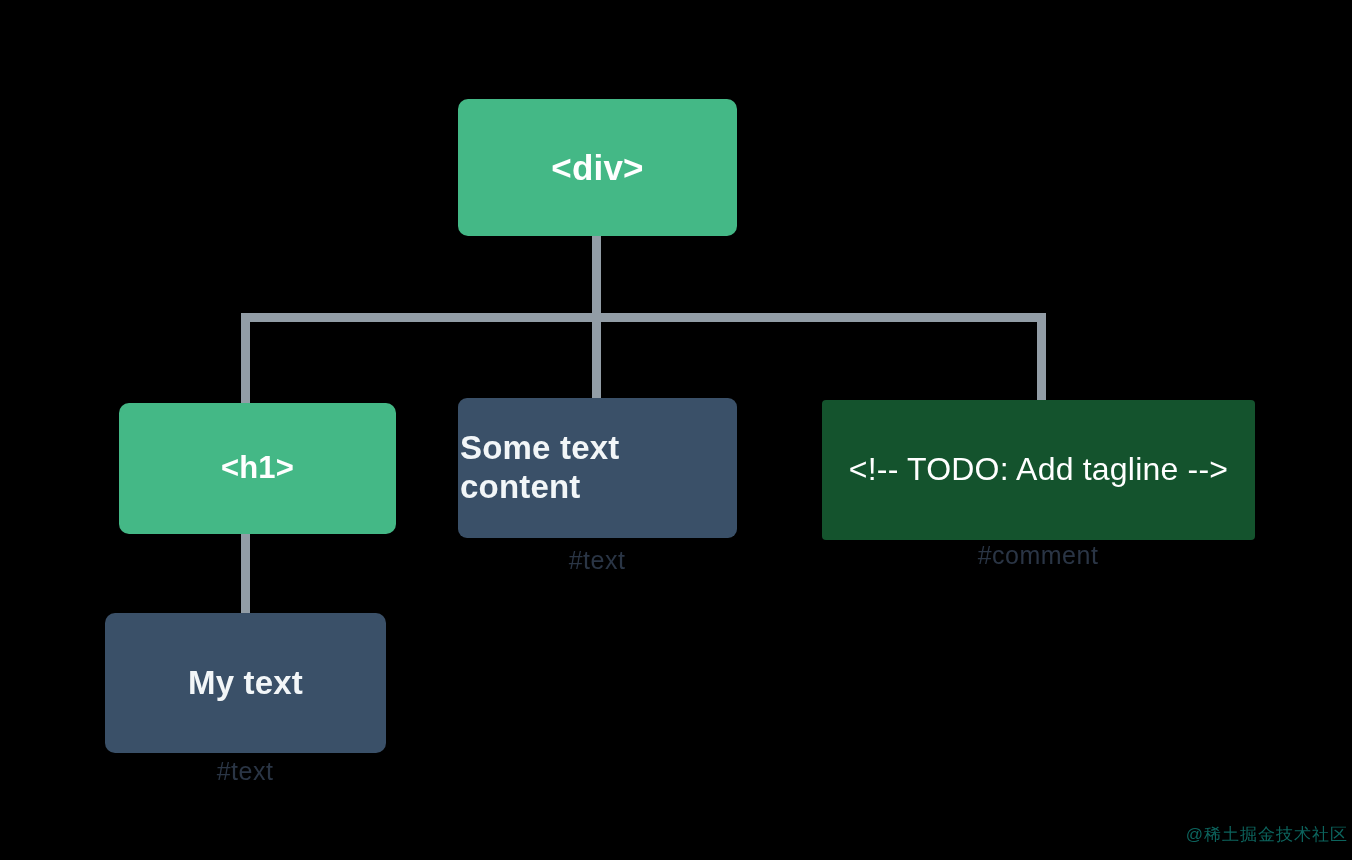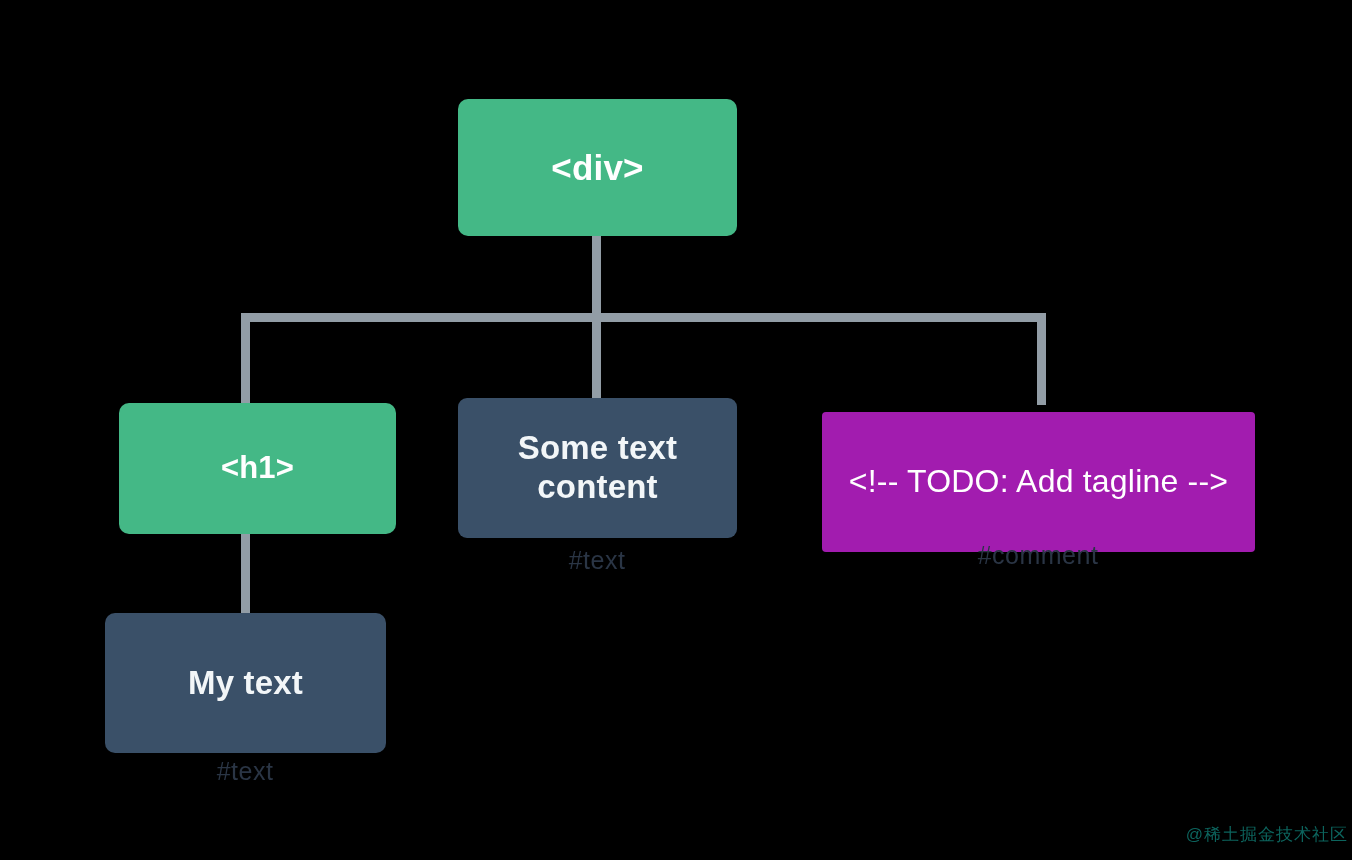--- a/index.html
+++ b/index.html
@@ -24,39 +24,37 @@
     background: #929DA6;
   }
 
   
   .node {
     position: absolute;
     border-radius: 10px;
     display: flex;
     align-items: center;
     justify-content: center;
-    text-align: center;
     box-sizing: border-box;
-    padding: 6px 14px;
+    padding: 6px 2px;
     line-height: 1.18;
     letter-spacing: 0.2px;
   }
   .node-element {
     background: #44B886;
     color: #FFFFFF;
   }
   .node-text {
     background: #3A5068;
     color: #F2F6F8;
   }
   .node-comment {
-    background: #a21caf;
+    background: #14532d;
     color: #FFFFFF;
     border-radius: 4px;
-    margin-top: 12px;
   }
 
   .node-label-div   { font-size: 35px; font-weight: 700; }
   .node-label-h1    { font-size: 31px; font-weight: 700; }
   .node-label-body  { font-size: 33px; font-weight: 700; }
   .node-label-cmt   { font-size: 32px; font-weight: 400; }
 
   
   .caption {
     position: absolute;

